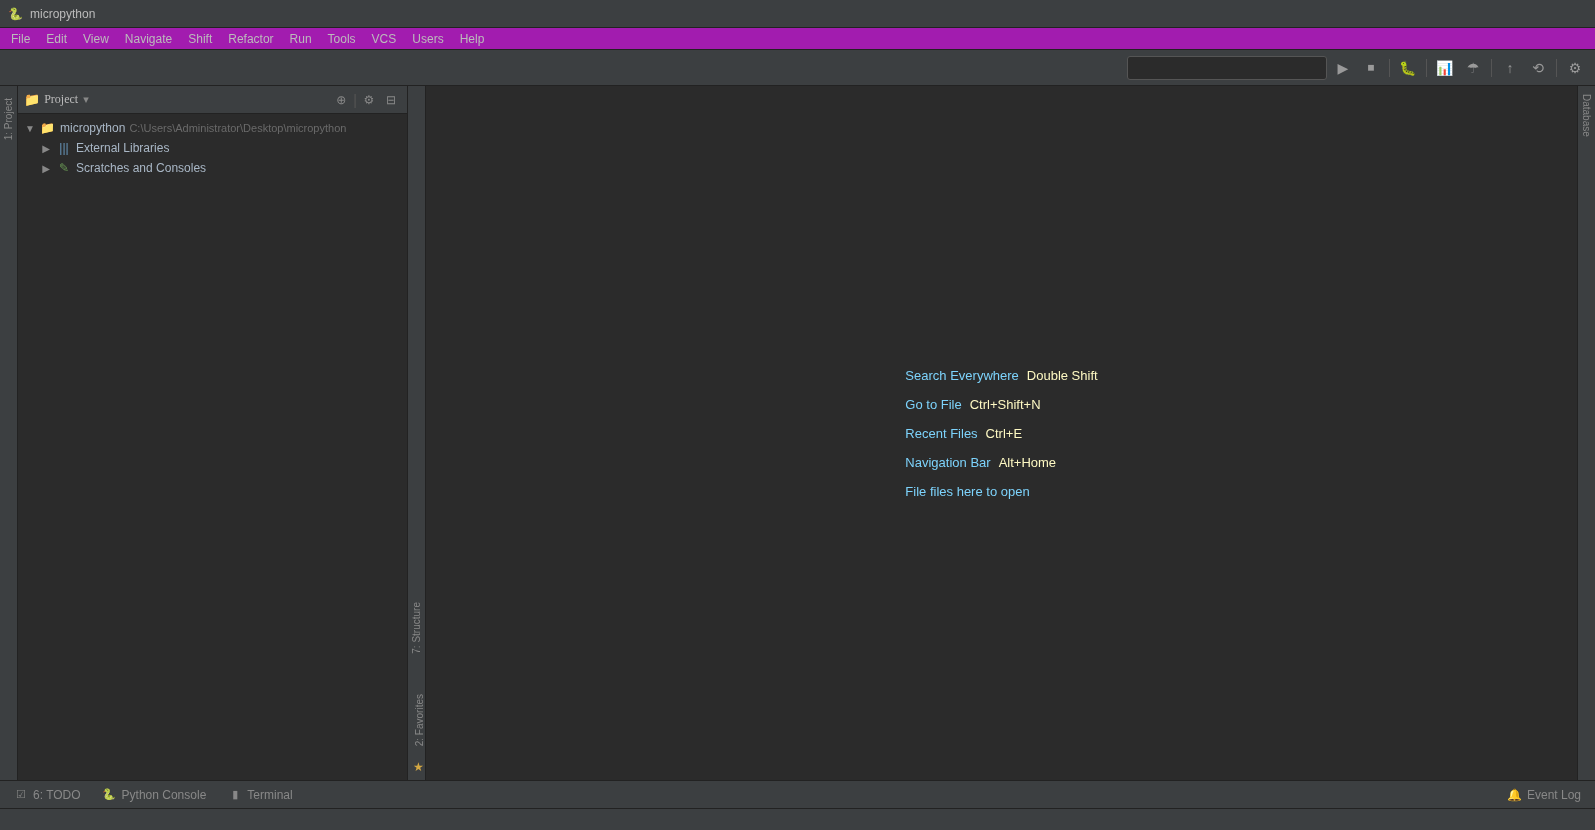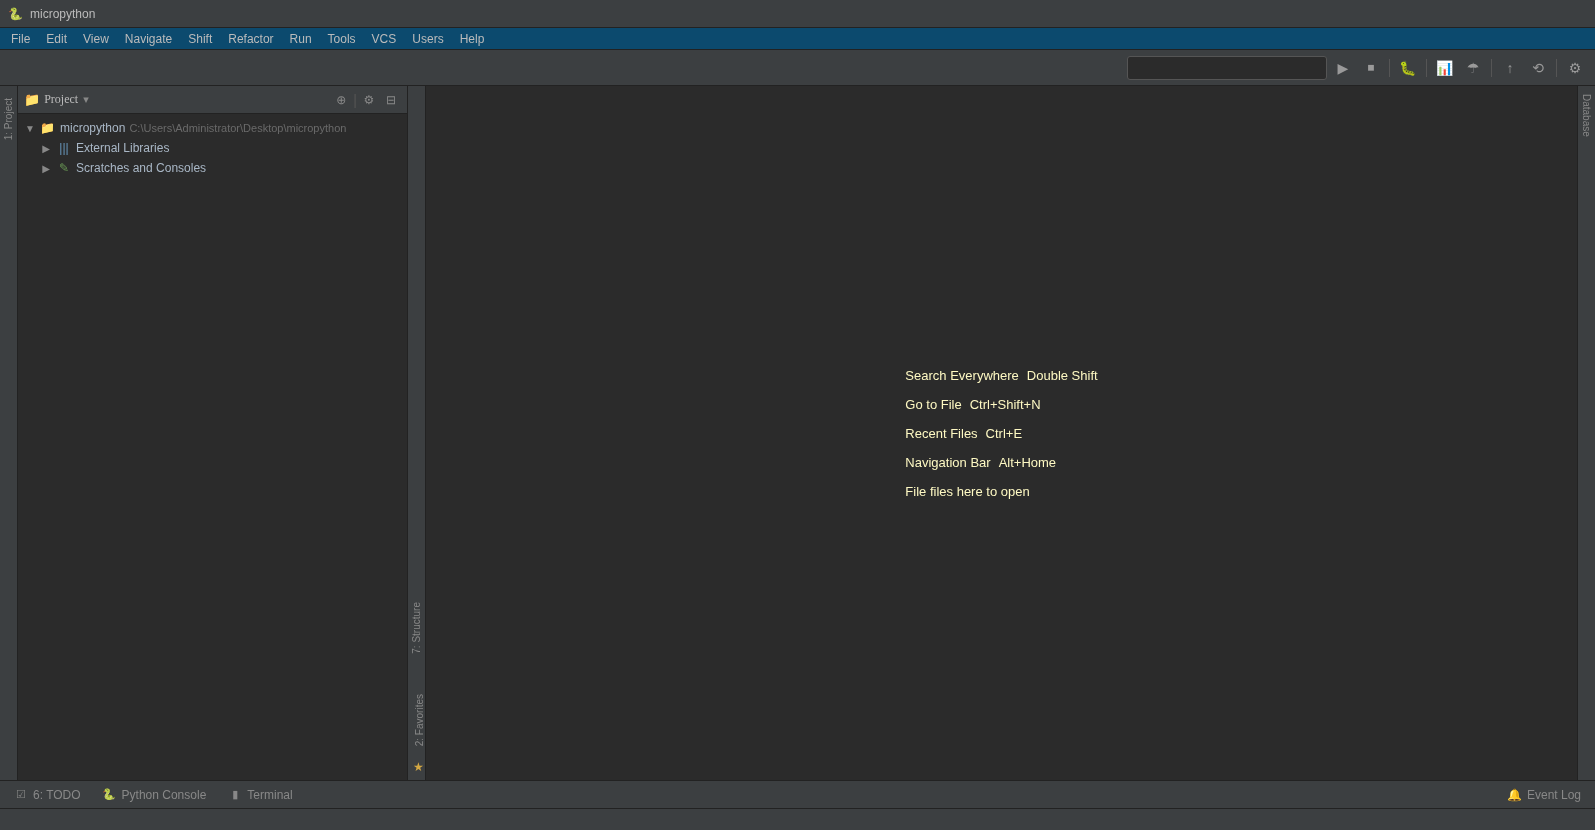--- a/index.html
+++ b/index.html
@@ -34,21 +34,21 @@
       justify-content: center;
     }
     .title-bar-text {
       font-size: 12px;
       color: #bbb;
     }
 
     
     .menu-bar {
       height: 22px;
-      background: #0c4a6e;
+      background: #a21caf;
       display: flex;
       align-items: center;
       padding: 0 4px;
       border-bottom: 1px solid #222;
       flex-shrink: 0;
       gap: 2px;
     }
     .menu-item {
       padding: 2px 7px;
       font-size: 12px;
@@ -209,21 +209,21 @@
       gap: 14px;
       user-select: none;
     }
     .hint-line {
       display: flex;
       align-items: center;
       gap: 8px;
       font-size: 13px;
     }
     .hint-text {
-      color: #fef9c3;
+      color: #7dd3fc;
     }
     .hint-shortcut {
       color: #fef9c3;
     }
 
     
     .bottom-tabs {
       height: 28px;
       background: #3c3f41;
       display: flex;

